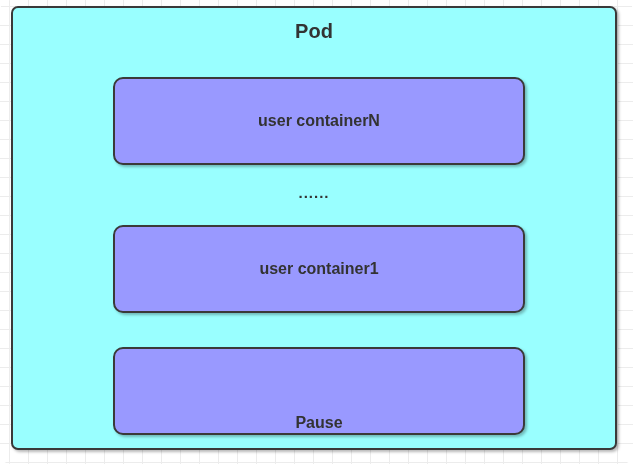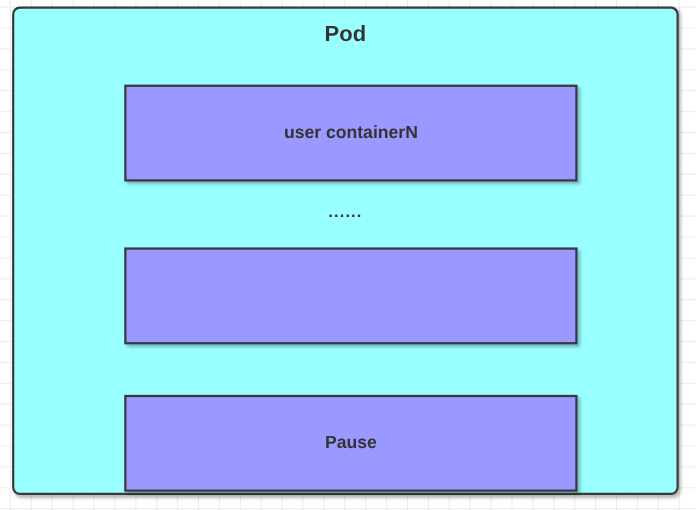--- a/index.html
+++ b/index.html
@@ -1,15 +1,15 @@
 <!DOCTYPE html>
 <html><head>
 <meta charset="utf-8">
 <style>
-  * { margin:0; padding:0; box-sizing:border-box; }
+  * { margin:0; padding:0; box-sizing:border-box;border-radius:10px; }
   html,body { width:633px; height:464px; overflow:hidden; }
   body { font-family:"Liberation Sans","DejaVu Sans",sans-serif; }
 
   .canvas {
     position:relative;
     width:633px; height:464px;
     background-color:#ffffff;
     background-image:
       linear-gradient(to right, #ececec 1px, transparent 1px),
       linear-gradient(to bottom, #ececec 1px, transparent 1px);
@@ -54,21 +54,21 @@
   .cbox .line {
     font-size:16px;
     font-weight:700;
     color:#333333;
     line-height:20px;
     white-space:nowrap;
   }
 
   .box-n     { top:69px;  }
   .box-1     { top:217px; }
-  .box-pause { top:351px; }
+  .box-pause { top:339px;align-items:flex-end; }
 
   .dots {
     position:absolute;
     left:0; top:176px;
     width:100%;
     text-align:center;
     font-size:15px;
     font-weight:700;
     color:#333333;
     letter-spacing:1px;
@@ -83,20 +83,21 @@
 
     <div class="pod-title">Pod</div>
 
     <div class="cbox box-n">
       <div class="line">user containerN</div>
     </div>
 
     <div class="dots">......</div>
 
     <div class="cbox box-1">
+      <div class="line">user container1</div>
     </div>
 
     <div class="cbox box-pause">
       <div class="line">Pause</div>
     </div>
 
   </div>
 </div>
 
 </body></html>

